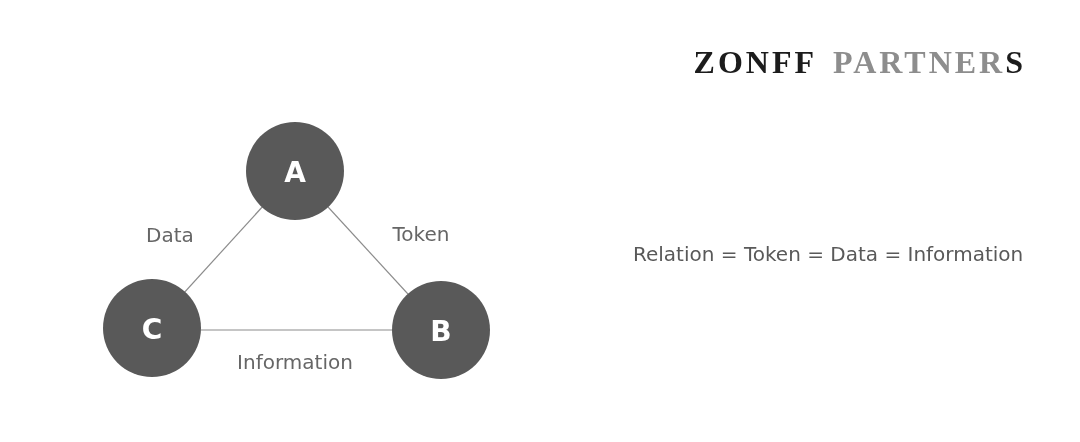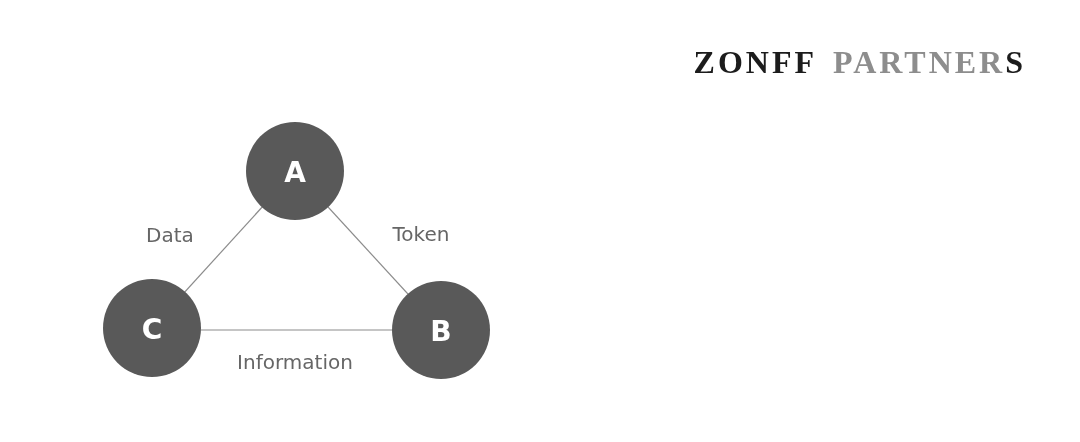--- a/index.html
+++ b/index.html
@@ -94,14 +94,15 @@
 
     <text class="node-label" x="295" y="182">A</text>
     <text class="node-label" x="441" y="341">B</text>
     <text class="node-label" x="152" y="339">C</text>
 
     <text class="edge-label" x="170" y="242">Data</text>
     <text class="edge-label" x="421" y="241">Token</text>
     <text class="edge-label" x="295" y="369">Information</text>
   </svg>
 
+  <div class="equation">Relation = Token = Data = Information</div>
 
 </div>
 
 </body></html>

